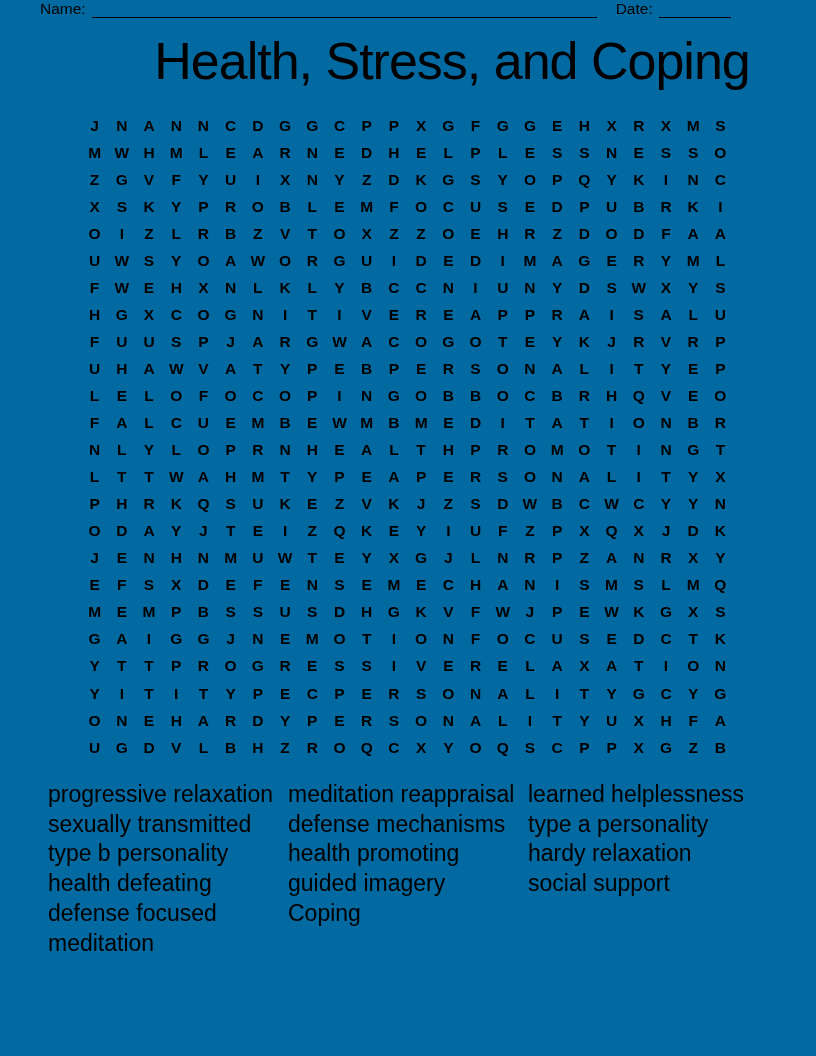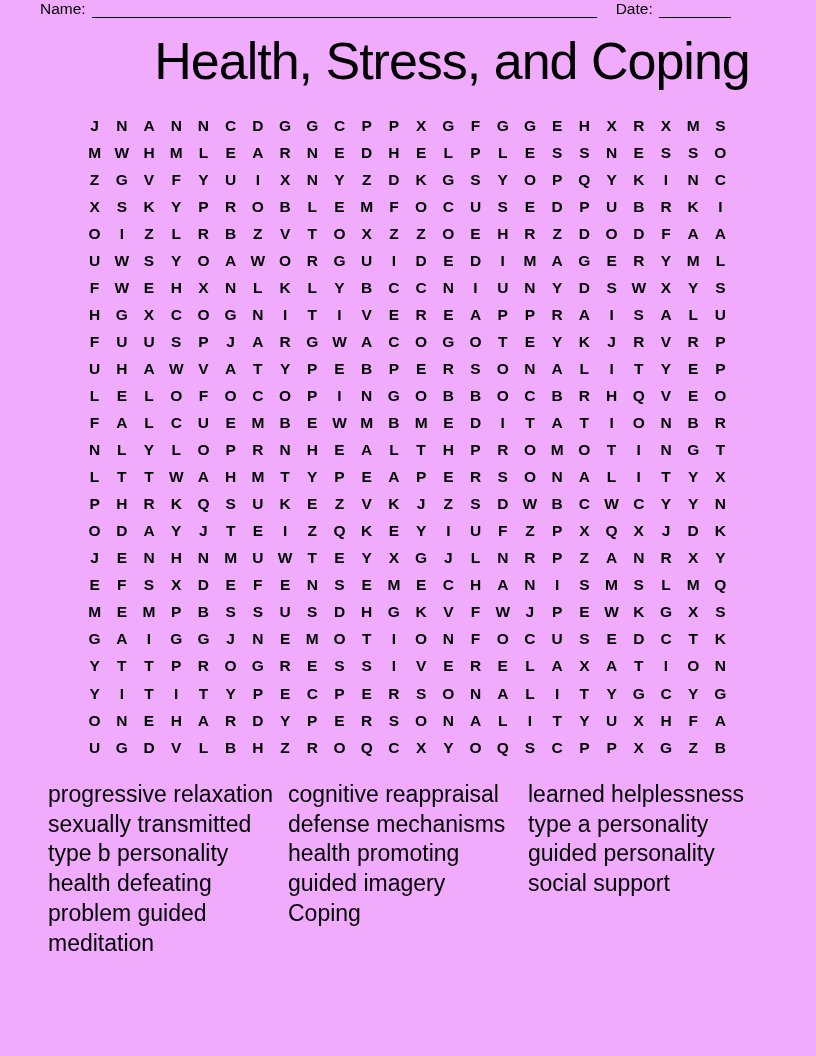--- a/index.html
+++ b/index.html
@@ -1,21 +1,21 @@
 <!DOCTYPE html>
 <html><head>
 <meta charset="utf-8">
 <style>
   html, body { margin: 0; padding: 0; background: #e8e8e8; }
   .page {
     position: relative;
     width: 816px;
     height: 1056px;
     margin: 0 auto;
-    background: #f0abfc;
+    background: #0369a1;
     font-family: "Liberation Sans", sans-serif;
     color: #000;
     overflow: hidden;
   }
 
   
   .header-row {
     position: absolute;
     left: 40px;
     top: 0px;
@@ -679,31 +679,31 @@
       <span class="grid-letter">Z</span>
       <span class="grid-letter">B</span>
     </div>
 
   <div class="word-list" id="word-list">
       <div class="word-col col-0">
         <div class="word-item">progressive relaxation</div>
         <div class="word-item">sexually transmitted</div>
         <div class="word-item">type b personality</div>
         <div class="word-item">health defeating</div>
-        <div class="word-item">problem guided</div>
+        <div class="word-item">defense focused</div>
         <div class="word-item">meditation</div>
       </div>
       <div class="word-col col-1">
-        <div class="word-item">cognitive reappraisal</div>
+        <div class="word-item">meditation reappraisal</div>
         <div class="word-item">defense mechanisms</div>
         <div class="word-item">health promoting</div>
         <div class="word-item">guided imagery</div>
         <div class="word-item">Coping</div>
       </div>
       <div class="word-col col-2">
         <div class="word-item">learned helplessness</div>
         <div class="word-item">type a personality</div>
-        <div class="word-item">guided personality</div>
+        <div class="word-item">hardy relaxation</div>
         <div class="word-item">social support</div>
       </div>
     </div>
 
 </div>
 
 </body></html>

